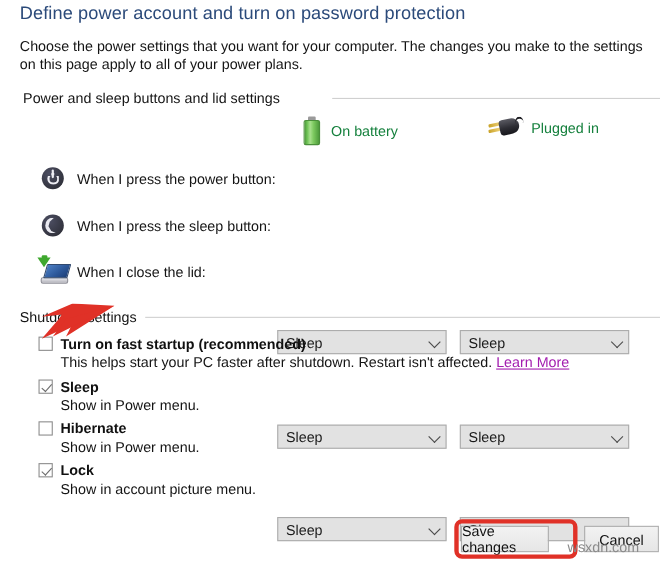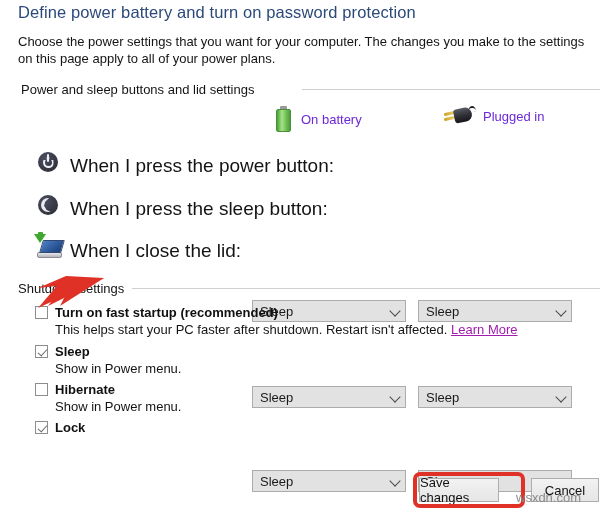--- a/index.html
+++ b/index.html
@@ -61,21 +61,21 @@
   }
   #group-power   { left: 21px; top: 82px;  width: 579px; gap: 40px; }
   #group-shutdown{ left: 18px; top: 281px; width: 582px; }
 
   
   .col-head {
     position: absolute;
     display: flex;
     align-items: center;
     font-size: 13px;
-    color: #6d28d9;
+    color: #15803d;
     white-space: nowrap;
   }
   #col-battery { left: 276px; top: 106px; }
   #col-plugged { left: 443px; top: 106px; }
   .col-head .col-label { margin-left: 10px; }
 
   
   .icon-battery {
     position: relative;
     width: 15px;
@@ -145,21 +145,21 @@
     position: absolute;
     left: 34px;
     top: 0;
     width: 30px;
     height: 30px;
   }
   .row-label {
     position: absolute;
     left: 70px;
     top: 7px;
-    font-size: 19px;
+    font-size: 13px;
     color: #141414;
     white-space: nowrap;
   }
 
   
   .icon-round {
     position: relative;
     width: 28px;
     height: 28px;
     border-radius: 50%;
@@ -384,21 +384,21 @@
     font-size: 13px;
     color: #8a8a8a;
     white-space: nowrap;
   }
 </style>
 </head>
 <body>
 
 <div id="page">
 
-  <div class="page-title">Define power battery and turn on password protection</div>
+  <div class="page-title">Define power account and turn on password protection</div>
   <div class="page-desc">Choose the power settings that you want for your computer. The changes you make to the settings on this page apply to all of your power plans.</div>
 
   <div class="group-header" id="group-power">
     <span class="gh-label">Power and sleep buttons and lid settings</span>
     <span class="gh-rule"></span>
   </div>
 
   <div class="col-head" id="col-battery">
     <span class="icon-battery">
       <span class="bat-cap"></span>
@@ -504,20 +504,21 @@
       <span class="opt-title">Hibernate</span>
     </div>
     <div class="opt-desc">Show in Power menu.</div>
   </div>
 
   <div class="option" id="opt-lock">
     <div class="opt-main">
       <span class="checkbox checked"></span>
       <span class="opt-title">Lock</span>
     </div>
+    <div class="opt-desc">Show in account picture menu.</div>
   </div>
 
   <div class="btn" id="btn-save">Save changes</div>
   <div class="btn" id="btn-cancel">Cancel</div>
 
   <div class="annot-rect"></div>
 
   <svg class="annot-arrow" viewBox="0 0 76 38">
     <polygon points="74,2 30,30 36,18 20,22 26,10 8,12 36,0" fill="#e03127"></polygon>
     <polygon points="8,32 26,11 36,19" fill="#e03127"></polygon>

